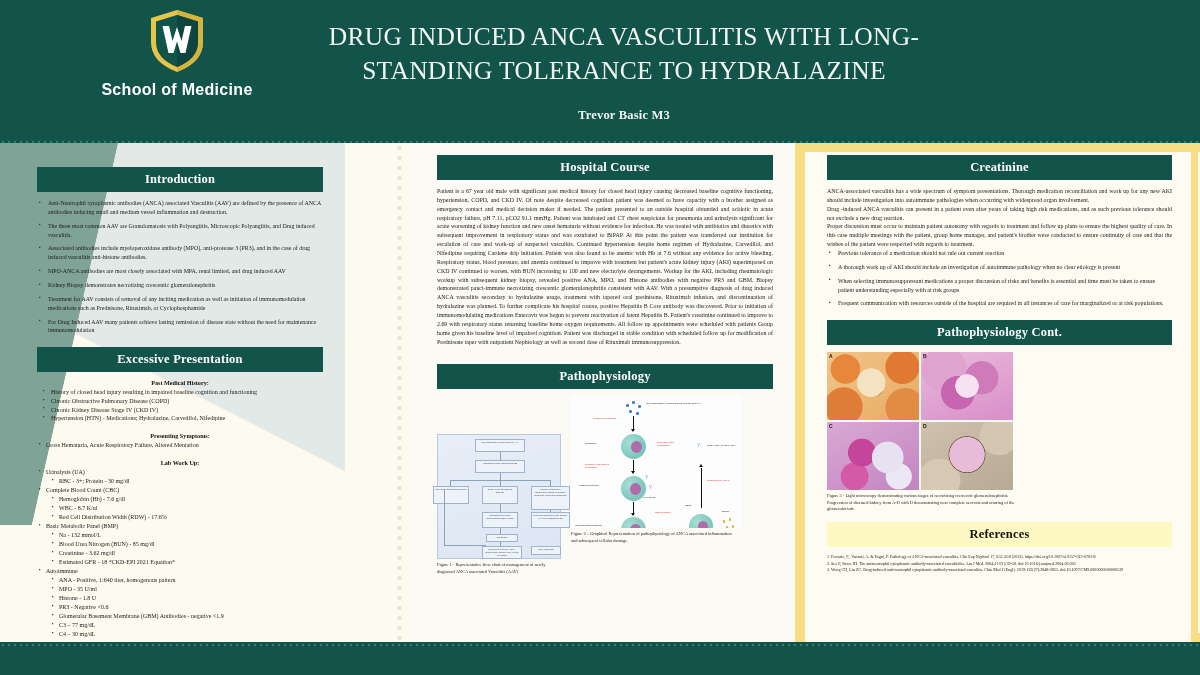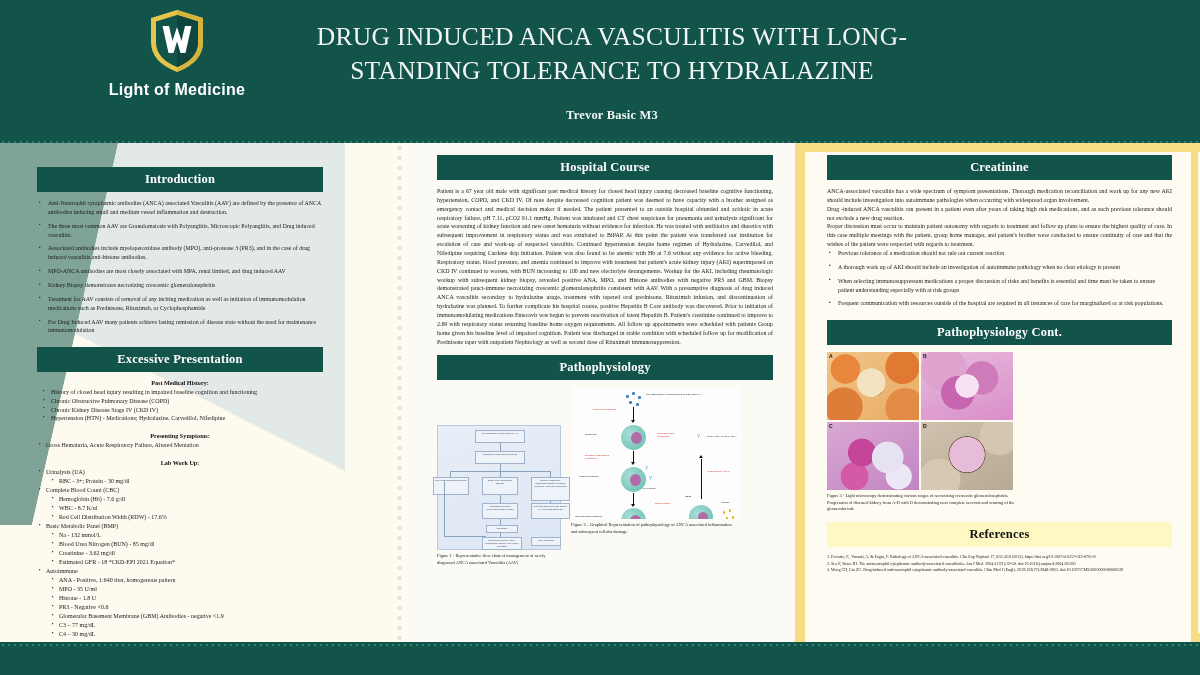--- a/index.html
+++ b/index.html
@@ -49,21 +49,21 @@
   }
   .wsu-sub {
     font-family: "Liberation Sans", sans-serif;
     font-weight: bold;
     font-size: 16px;
     letter-spacing: .3px;
     margin-top: 7px;
     color: #ffffff;
   }
   .title-block {
-    position: absolute; left: 262px; top: 20px; width: 700px;
+    position: absolute; left: 274px; top: 20px; width: 700px;
     text-align: center; color: #f2f5f2;
   }
   .poster-title {
     font-family: "Liberation Serif", serif;
     font-size: 25.5px;
     line-height: 1.33;
     letter-spacing: .3px;
     font-weight: normal;
   }
   .poster-author {
@@ -337,21 +337,21 @@
     <div class="logo-block">
       <div class="shield">
         <svg width="58" height="66" viewBox="0 0 58 66">
           <path d="M29 2 L55 10 L55 34 Q55 54 29 64 Q3 54 3 34 L3 10 Z" fill="#e5c54a"></path>
           <path d="M29 2 L55 10 L55 34 Q55 54 29 64 L29 2 Z" fill="#d4b43c"></path>
           <path d="M29 7 L50 13.5 L50 34 Q50 50.5 29 59 Q8 50.5 8 34 L8 13.5 Z" fill="#12534a"></path>
           <path d="M29 7 L50 13.5 L50 34 Q50 50.5 29 59 L29 7 Z" fill="#0e453e"></path>
           <path d="M14.5 18 L21 18 L24.5 33 L29 19 L33.5 33 L37 18 L43.5 18 L37.5 45 L32.5 45 L29 33.5 L25.5 45 L20.5 45 Z" fill="#ffffff"></path>
         </svg>
       </div>
-      <div class="wsu-sub">Light of Medicine</div>
+      <div class="wsu-sub">School of Medicine</div>
     </div>
     <div class="title-block">
       <div class="poster-title">DRUG INDUCED ANCA VASCULITIS WITH LONG-STANDING TOLERANCE TO HYDRALAZINE</div>
       <div class="poster-author">Trevor Basic M3</div>
     </div>
     <div class="header-dots"></div>
   </div>
 
   <div class="col col-left">
 
@@ -402,21 +402,21 @@
       <li class="ind">Glomerular Basement Membrane (GBM) Antibodies - negative &lt;1.9</li>
       <li class="ind">C3 – 77 mg/dL</li>
       <li class="ind">C4 – 30 mg/dL</li>
     </ul>
   </div>
 
   <div class="col col-mid">
     <div class="sect-head">Hospital Course</div>
     <div class="body-text">Patient is a 67 year old male with significant past medical history for closed head injury causing decreased baseline cognitive functioning, hypertension, COPD, and CKD IV. Of note despite decreased cognition patient was deemed to have capacity with a brother assigned as emergency contact and medical decision maker if needed. The patient presented to an outside hospital obtunded and acidotic in acute respiratory failure, pH 7.11, pCO2 91.1 mmHg. Patient was intubated and CT chest suspicious for pneumonia and urinalysis significant for acute worsening of kidney function and new onset hematuria without evidence for infection. He was treated with antibiotics and diuretics with subsequent improvement in respiratory status and was extubated to BiPAP. At this point the patient was transferred our institution for escalation of care and work-up of suspected vasculitis. Continued hypertension despite home regimen of Hydralazine, Carvedilol, and Nifedipine requiring Cardene drip initiation. Patient was also found to be anemic with Hb at 7.6 without any evidence for active bleeding. Respiratory status, blood pressure, and anemia continued to improve with treatment but patient's acute kidney injury (AKI) superimposed on CKD IV continued to worsen, with BUN increasing to 100 and new electrolyte derangements. Workup for the AKI, including rheumatologic workup with subsequent kidney biopsy, revealed positive ANA, MPO, and Histone antibodies with negative PR3 and GBM. Biopsy demonstrated pauci-immune necrotizing crescentic glomerulonephritis consistent with AAV. With a presumptive diagnosis of drug induced ANCA vasculitis secondary to hydralazine usage, treatment with tapered oral prednisone, Rituximab infusion, and discontinuation of hydralazine was planned. To further complicate his hospital course, positive Hepatitis B Core antibody was discovered. Prior to initiation of immunomodulating medications Entecavir was begun to prevent reactivation of latent Hepatitis B. Patient's creatinine continued to improve to 2.69  with respiratory status returning baseline home oxygen requirements. All follow up appointments were scheduled with patients Group home given his baseline level of impaired cognition. Patient was discharged in stable condition with scheduled follow up for modification of Prednisone taper with outpatient Nephrology as well as second dose of Rituximab immunosuppression.</div>
 
-    <div class="sect-head" style="margin-top:9px;">Pathophysiology</div>
+    <div class="sect-head" style="margin-top:18px;">Pathophysiology</div>
 
     <div class="fig-row">
 
       <div class="fig-box" style="padding-top:38px;">
         <div class="flowchart">
           <div class="fc-node" style="left:37px;top:4px;width:50px;height:13px;">New diagnosis of drug induced AAV</div>
           <div class="fc-line" style="left:62px;top:17px;width:1px;height:8px;"></div>
           <div class="fc-node" style="left:37px;top:25px;width:50px;height:13px;">Withdrawal of the offending drugs</div>
           <div class="fc-line" style="left:62px;top:38px;width:1px;height:7px;"></div>
           <div class="fc-line" style="left:12px;top:45px;width:101px;height:1px;"></div>

